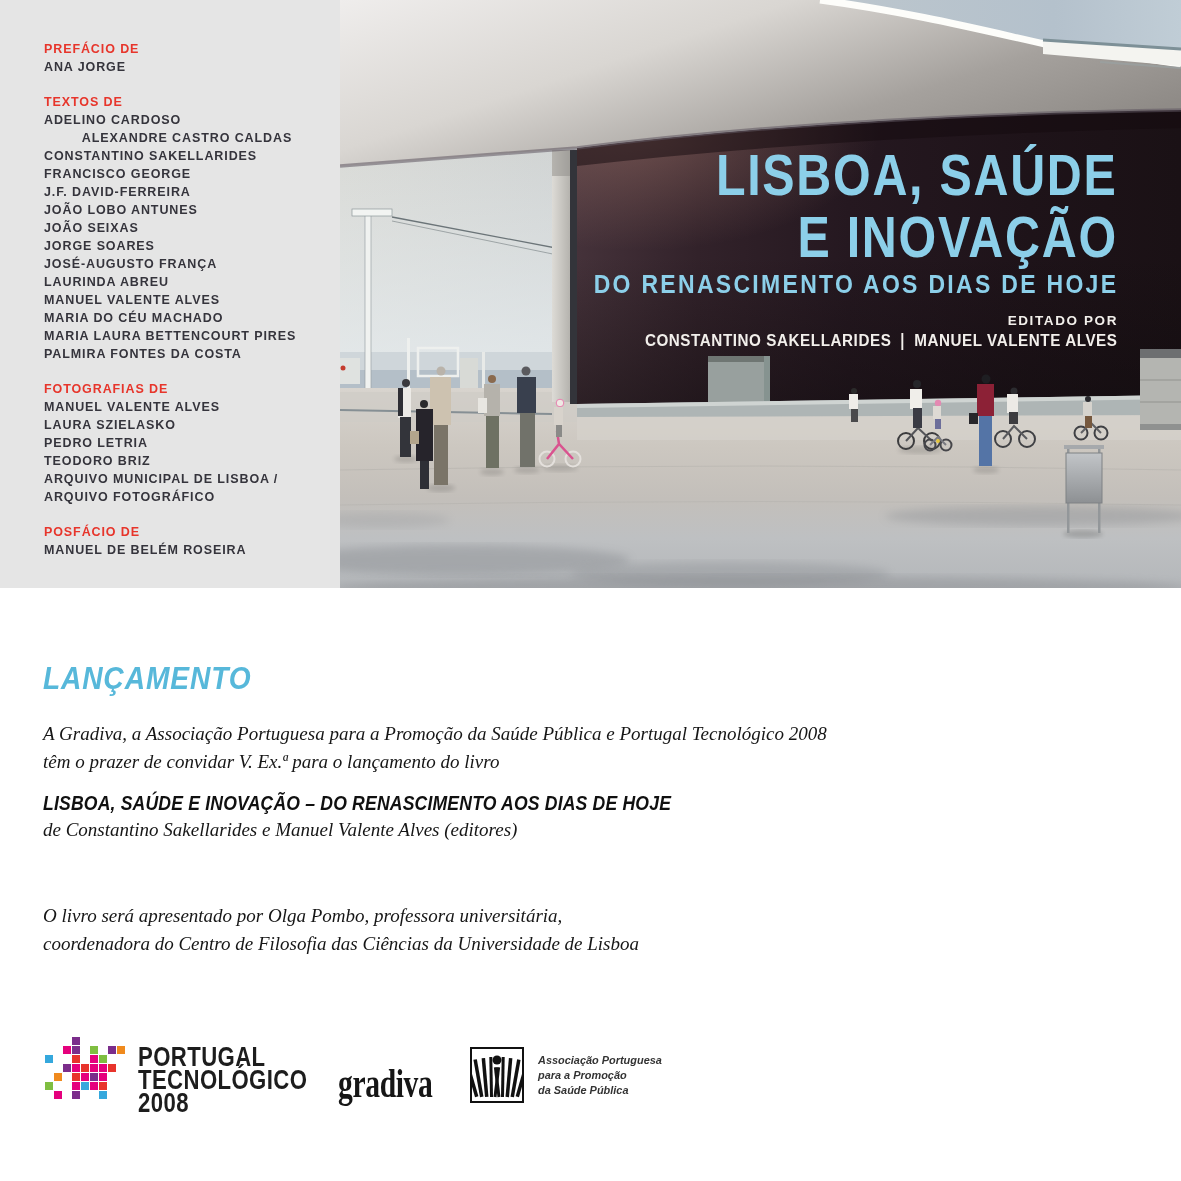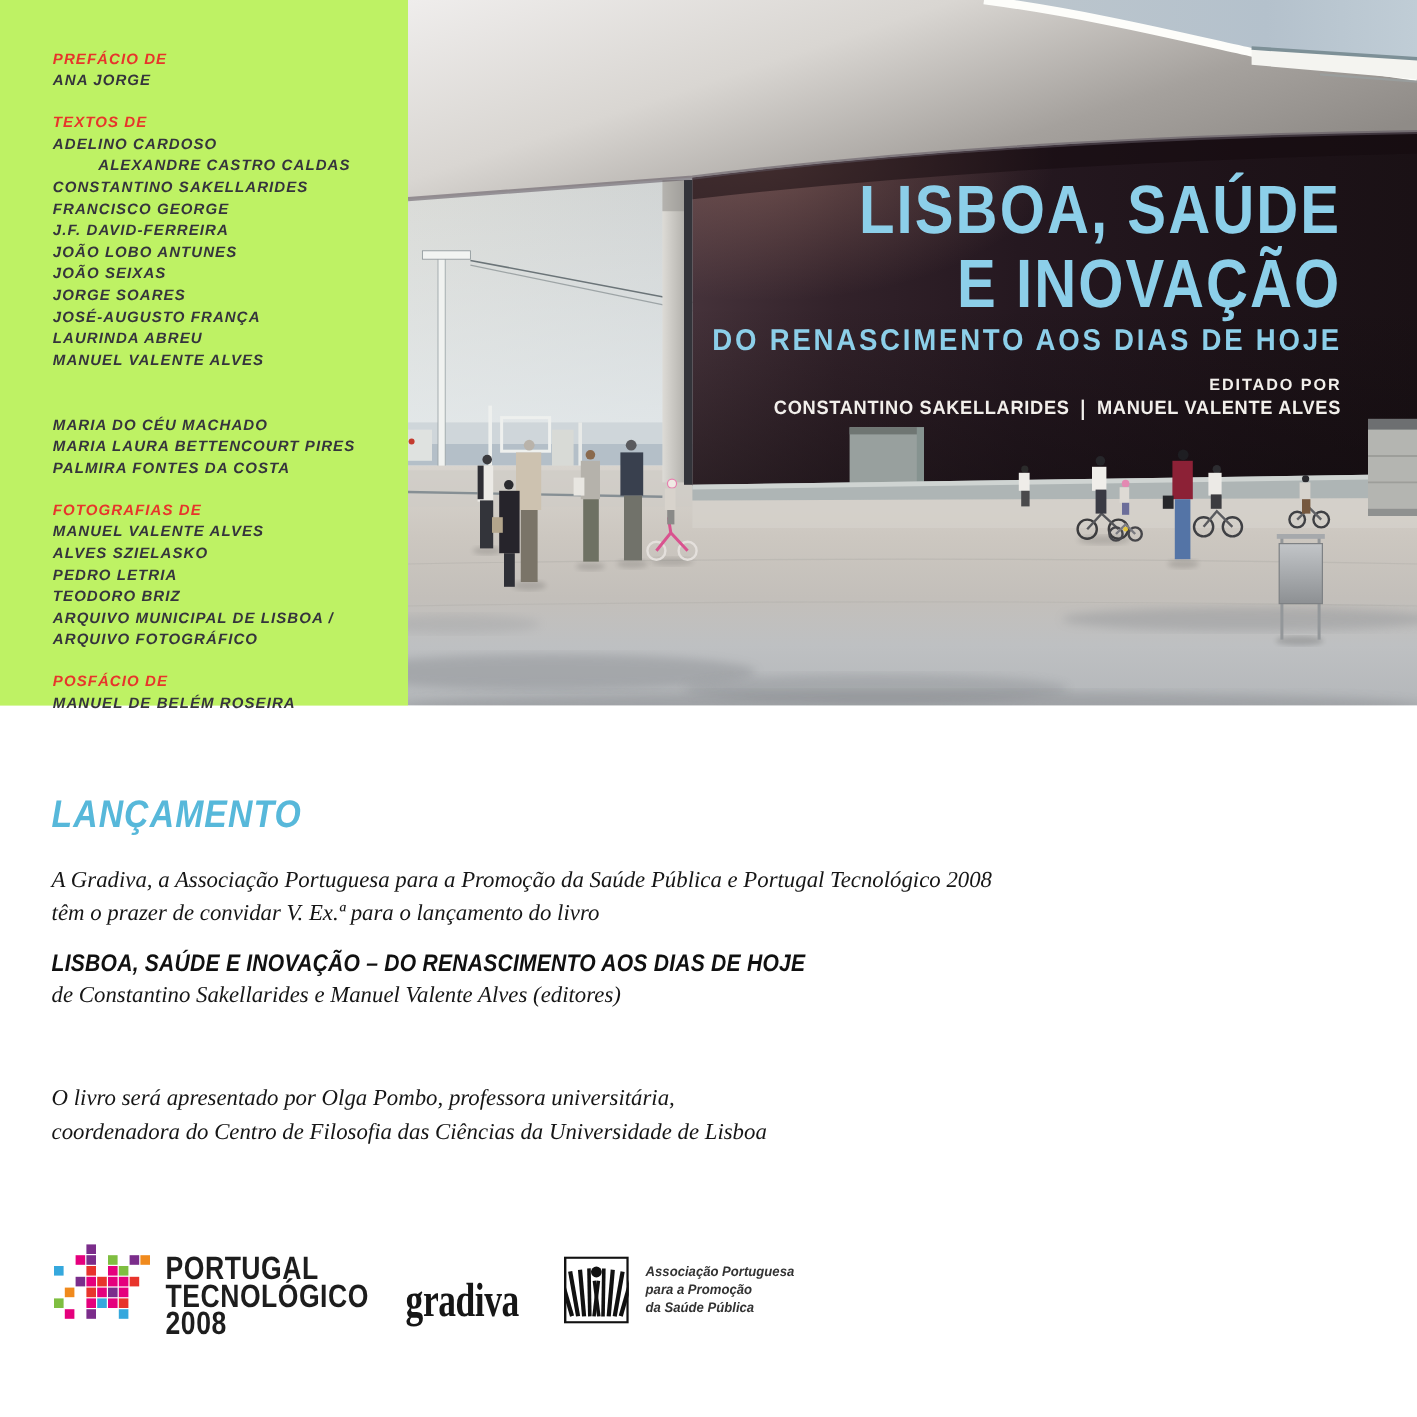--- a/index.html
+++ b/index.html
@@ -289,51 +289,51 @@
       <div class="t-sub" style="color: rgb(140, 207, 233);">DO RENASCIMENTO AOS DIAS DE HOJE</div>
       <div class="t-edlabel">EDITADO POR</div>
       <div class="t-editors">
         <span>CONSTANTINO SAKELLARIDES</span>
         <span class="bar"></span>
         <span>MANUEL VALENTE ALVES</span>
       </div>
     </div>
   </div>
 
-  <aside class="sidebar" style="background: #bef264; font-style: italic;">
+  <aside class="sidebar" style="background: #e5e5e5;">
     <div class="sec">
       <div class="sec-label" style="color: rgb(231, 53, 43);">PREFÁCIO DE</div>
       <div>
           <div class="name-line" style="color: rgb(53, 52, 60);">ANA JORGE</div>
         </div>
     </div>
     <div class="sec">
       <div class="sec-label" style="color: rgb(231, 53, 43);">TEXTOS DE</div>
       <div>
           <div class="name-line" style="color: rgb(53, 52, 60);">ADELINO CARDOSO</div>
           <div class="name-line" style="color: rgb(53, 52, 60); text-align: center;">ALEXANDRE CASTRO CALDAS</div>
           <div class="name-line" style="color: rgb(53, 52, 60);">CONSTANTINO SAKELLARIDES</div>
           <div class="name-line" style="color: rgb(53, 52, 60);">FRANCISCO GEORGE</div>
           <div class="name-line" style="color: rgb(53, 52, 60);">J.F. DAVID-FERREIRA</div>
           <div class="name-line" style="color: rgb(53, 52, 60);">JOÃO LOBO ANTUNES</div>
           <div class="name-line" style="color: rgb(53, 52, 60);">JOÃO SEIXAS</div>
           <div class="name-line" style="color: rgb(53, 52, 60);">JORGE SOARES</div>
           <div class="name-line" style="color: rgb(53, 52, 60);">JOSÉ-AUGUSTO FRANÇA</div>
           <div class="name-line" style="color: rgb(53, 52, 60);">LAURINDA ABREU</div>
           <div class="name-line" style="color: rgb(53, 52, 60);">MANUEL VALENTE ALVES</div>
-          <div class="name-line" style="color: rgb(53, 52, 60); margin-top: 36px;">MARIA DO CÉU MACHADO</div>
+          <div class="name-line" style="color: rgb(53, 52, 60);">MARIA DO CÉU MACHADO</div>
           <div class="name-line" style="color: rgb(53, 52, 60);">MARIA LAURA BETTENCOURT PIRES</div>
           <div class="name-line" style="color: rgb(53, 52, 60);">PALMIRA FONTES DA COSTA</div>
         </div>
     </div>
     <div class="sec">
       <div class="sec-label" style="color: rgb(231, 53, 43);">FOTOGRAFIAS DE</div>
       <div>
           <div class="name-line" style="color: rgb(53, 52, 60);">MANUEL VALENTE ALVES</div>
-          <div class="name-line" style="color: rgb(53, 52, 60);">ALVES SZIELASKO</div>
+          <div class="name-line" style="color: rgb(53, 52, 60);">LAURA SZIELASKO</div>
           <div class="name-line" style="color: rgb(53, 52, 60);">PEDRO LETRIA</div>
           <div class="name-line" style="color: rgb(53, 52, 60);">TEODORO BRIZ</div>
           <div class="name-line" style="color: rgb(53, 52, 60);">ARQUIVO MUNICIPAL DE LISBOA /</div>
           <div class="name-line" style="color: rgb(53, 52, 60);">ARQUIVO FOTOGRÁFICO</div>
         </div>
     </div>
     <div class="sec">
       <div class="sec-label" style="color: rgb(231, 53, 43);">POSFÁCIO DE</div>
       <div>
           <div class="name-line" style="color: rgb(53, 52, 60);">MANUEL DE BELÉM ROSEIRA</div>

